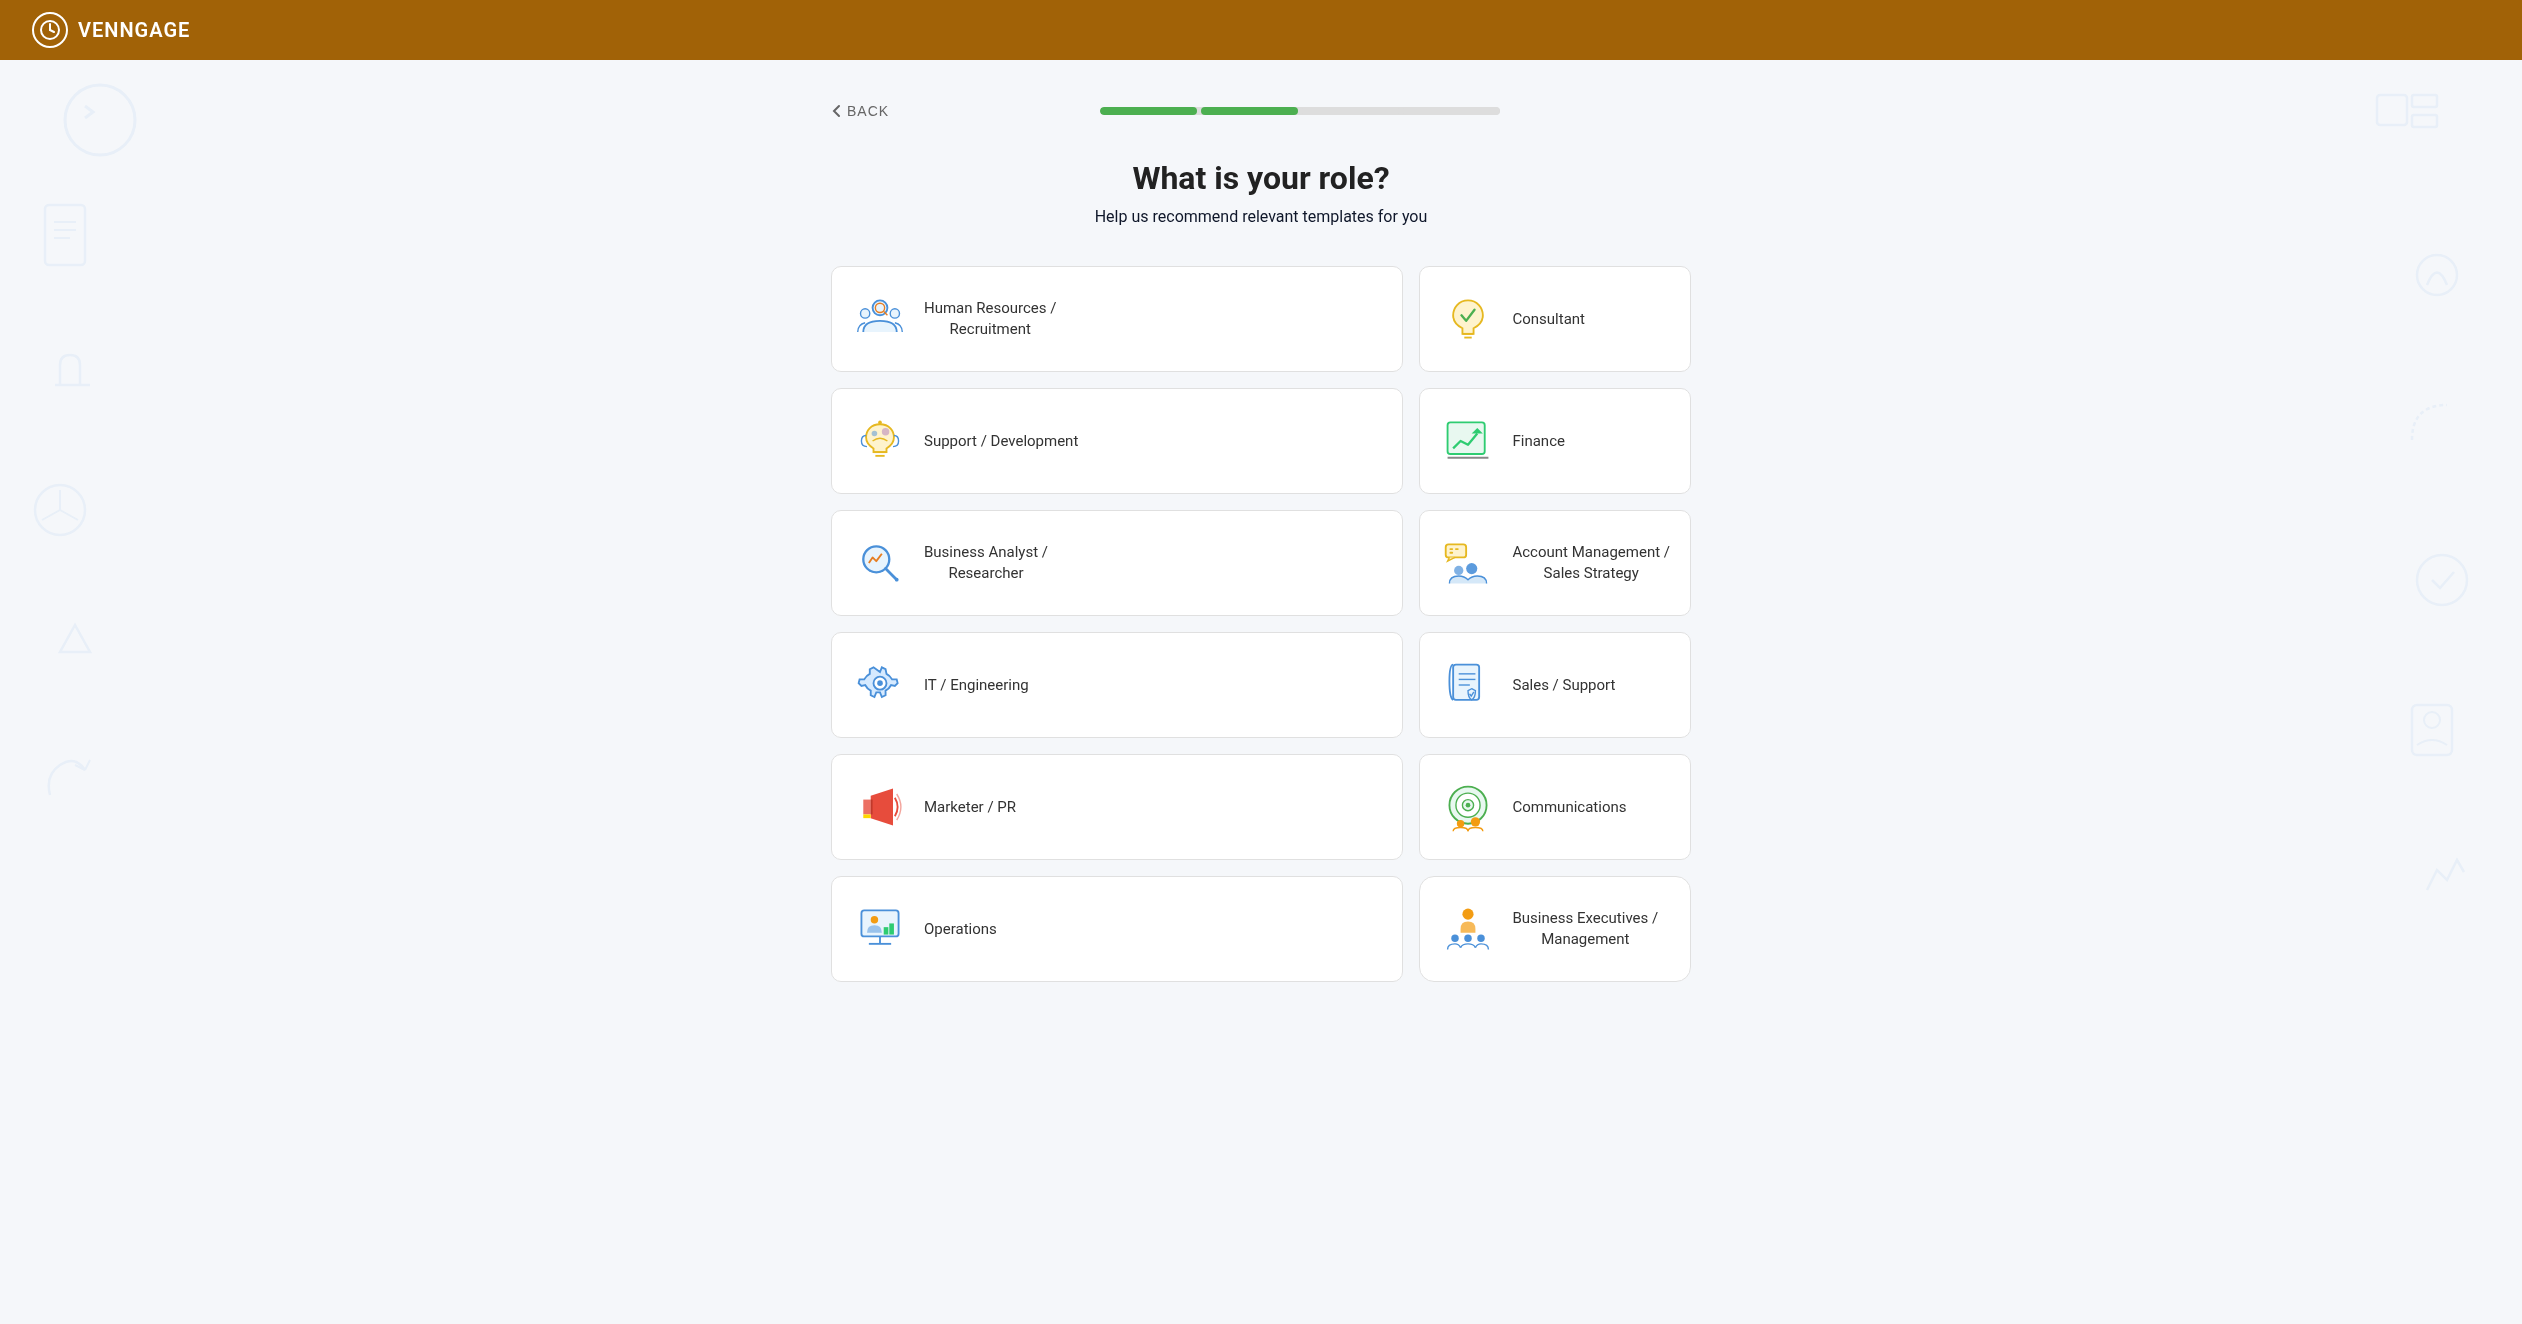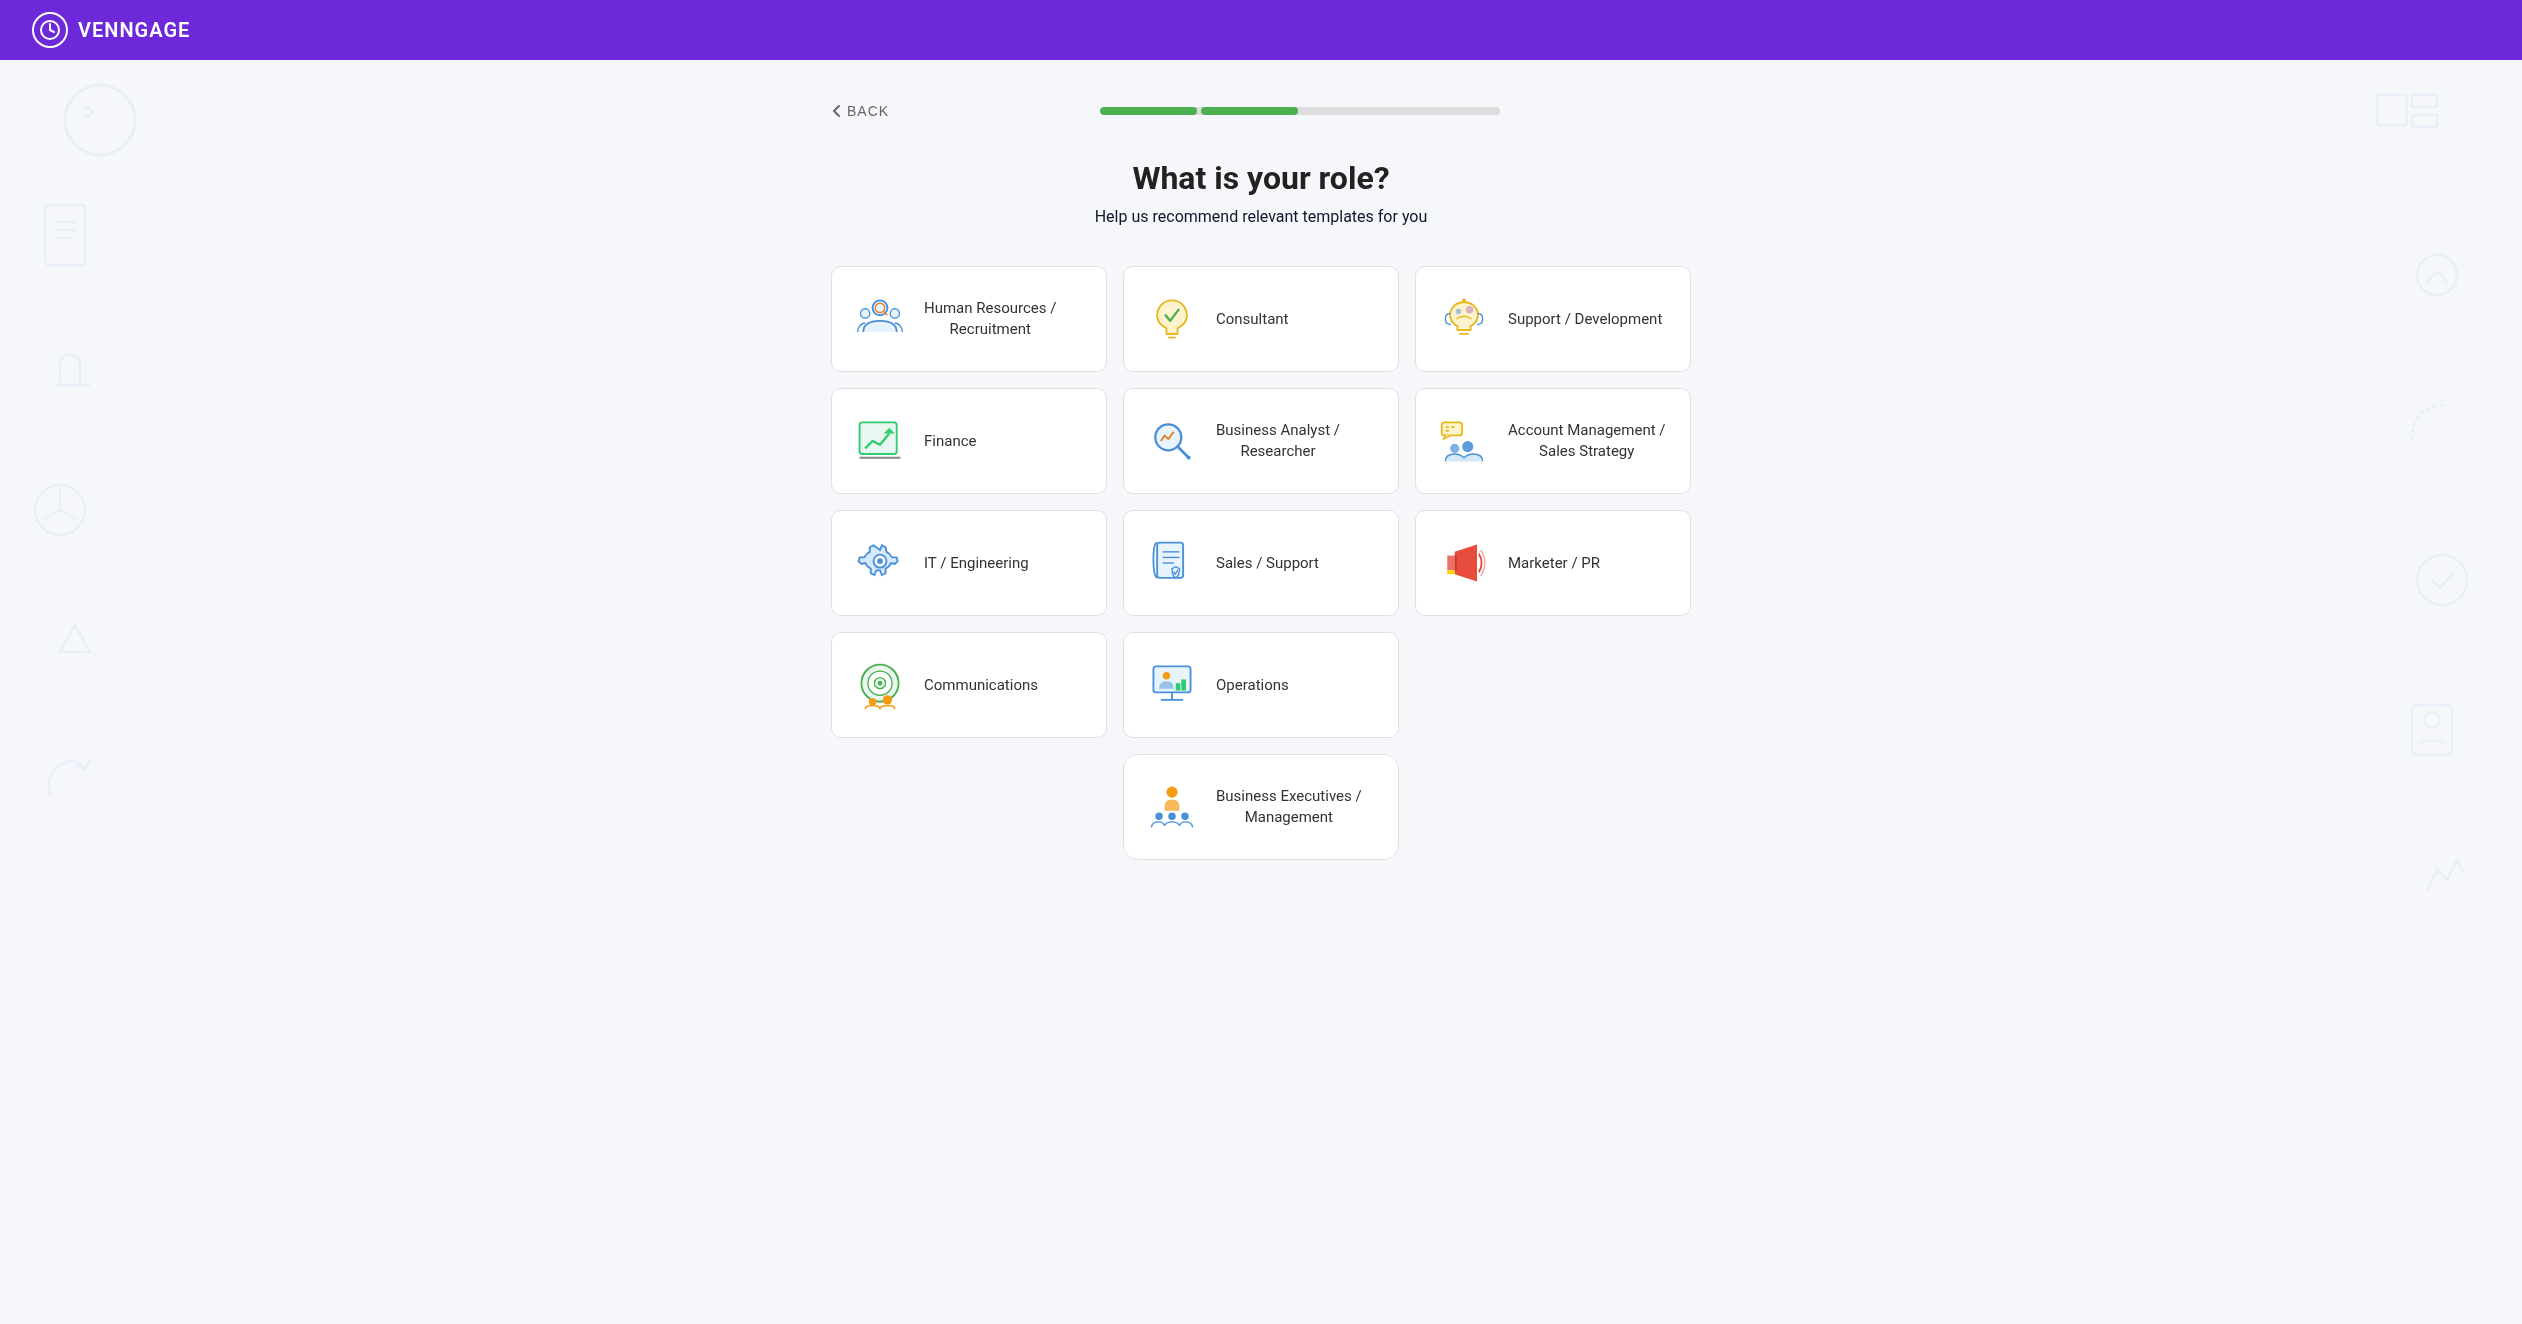--- a/index.html
+++ b/index.html
@@ -4,21 +4,21 @@
   <style>
     * { box-sizing: border-box; margin: 0; padding: 0; }
     body {
       font-family: -apple-system, BlinkMacSystemFont, 'Segoe UI', Roboto, sans-serif;
       background: #f5f7fa;
       min-height: 100vh;
     }
 
     
     .header {
-      background: #6d28d9;
+      background: #a16207;
       padding: 0 32px;
       height: 60px;
       display: flex;
       align-items: center;
     }
     .logo-area {
       display: flex;
       align-items: center;
       gap: 10px;
     }
@@ -124,21 +124,21 @@
       color: #0f172a;
       font-size: 16px;
       margin-bottom: 40px;
       position: relative;
       z-index: 1;
     }
 
     
     .roles-grid {
       display: grid;
-      grid-template-columns: repeat(3, 1fr);
+      grid-template-columns: repeat(1, 1fr);
       gap: 16px;
       position: relative;
       z-index: 1;
     }
     .role-card {
       background: white;
       border: 1.5px solid #e0e0e0;
       border-radius: 10px;
       padding: 24px 20px;
       display: flex;

